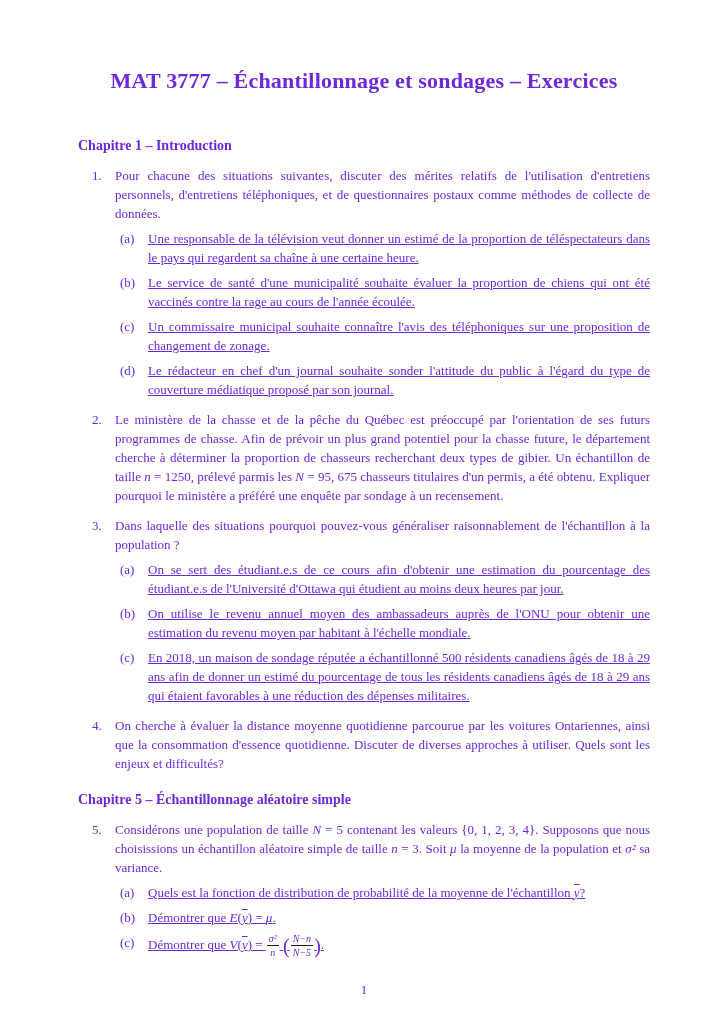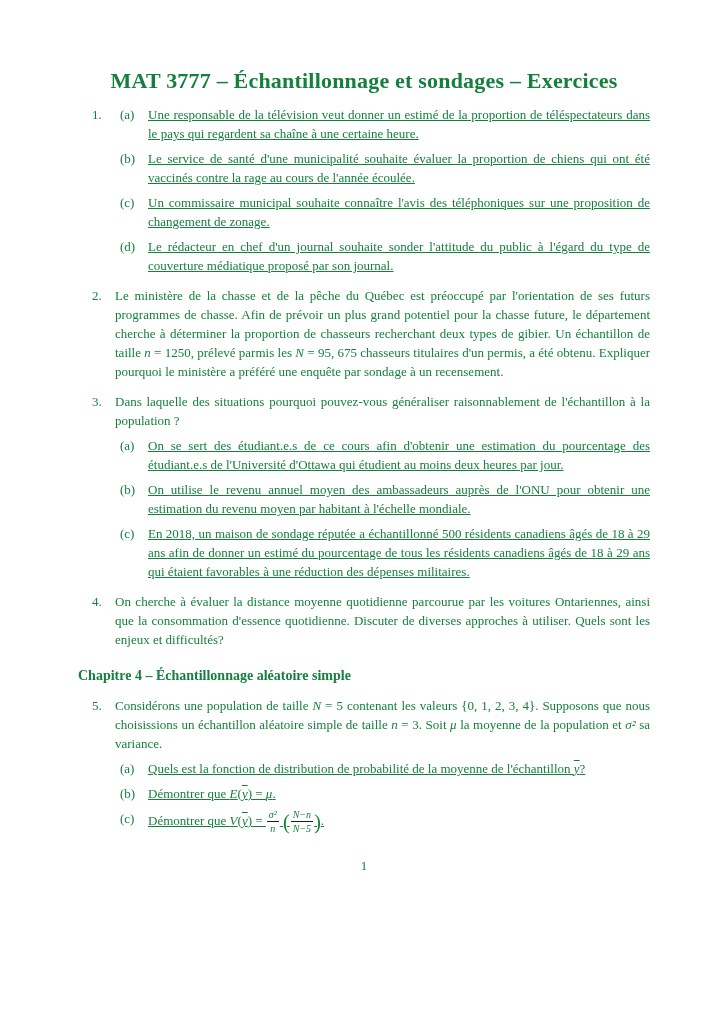--- a/index.html
+++ b/index.html
@@ -8,21 +8,21 @@
     background: #ffffff;
   }
   .page {
     position: relative;
     width: 724px;
     height: 1024px;
     margin: 0 auto;
     box-sizing: border-box;
     padding: 58px 74px 0 78px;
     background: #ffffff;
-    color: #15803d;
+    color: #6d28d9;
     font-family: "Liberation Serif", "DejaVu Serif", serif;
     font-size: 13px;
     line-height: 19px;
     overflow: hidden;
   }
   .title {
     margin: 10px 0 0 0;
     text-align: center;
     font-size: 22px;
     line-height: 26px;
@@ -100,23 +100,25 @@
   }
 </style>
 </head>
 <body>
 
 <div class="page">
 
   <h1 class="title">MAT 3777 – Échantillonnage et sondages – Exercices</h1>
 
   <section>
+    <h2 class="chapter chapter-1">Chapitre 1 – Introduction</h2>
 
     <div class="exercise">
       <span class="num">1.</span>
+      <div class="etext">Pour chacune des situations suivantes, discuter des mérites relatifs de l'utilisation d'entretiens personnels, d'entretiens téléphoniques, et de questionnaires postaux comme méthodes de collecte de données.</div>
       <div class="subs">
         <div class="sub">
           <span class="slabel">(a)</span>
           <div class="stext">Une responsable de la télévision veut donner un estimé de la proportion de téléspectateurs dans le pays qui regardent sa chaîne à une certaine heure.</div>
         </div>
         <div class="sub">
           <span class="slabel">(b)</span>
           <div class="stext">Le service de santé d'une municipalité souhaite évaluer la proportion de chiens qui ont été vaccinés contre la rage au cours de l'année écoulée.</div>
         </div>
         <div class="sub">
@@ -154,21 +156,21 @@
       </div>
     </div>
 
     <div class="exercise">
       <span class="num">4.</span>
       <div class="etext">On cherche à évaluer la distance moyenne quotidienne parcourue par les voitures Ontariennes, ainsi que la consommation d'essence quotidienne. Discuter de diverses approches à utiliser. Quels sont les enjeux et difficultés?</div>
     </div>
   </section>
 
   <section>
-    <h2 class="chapter chapter-2">Chapitre 4 – Échantillonnage aléatoire simple</h2>
+    <h2 class="chapter chapter-2">Chapitre 5 – Échantillonnage aléatoire simple</h2>
 
     <div class="exercise">
       <span class="num">5.</span>
       <div class="etext"><span>Considérons une population de taille </span><span class="mi">N</span><span> = 5 contenant les valeurs {0, 1, 2, 3, 4}. Supposons que nous choisissions un échantillon aléatoire simple de taille </span><span class="mi">n</span><span> = 3. Soit </span><span class="mi">μ</span><span> la moyenne de la population et </span><span class="mi">σ²</span><span> sa variance.</span></div>
       <div class="subs">
         <div class="sub">
           <span class="slabel">(a)</span>
           <div class="stext"><span>Quels est la fonction de distribution de probabilité de la moyenne de l'échantillon </span><span class="mi ol">y</span><span>?</span></div>
         </div>
         <div class="sub">

